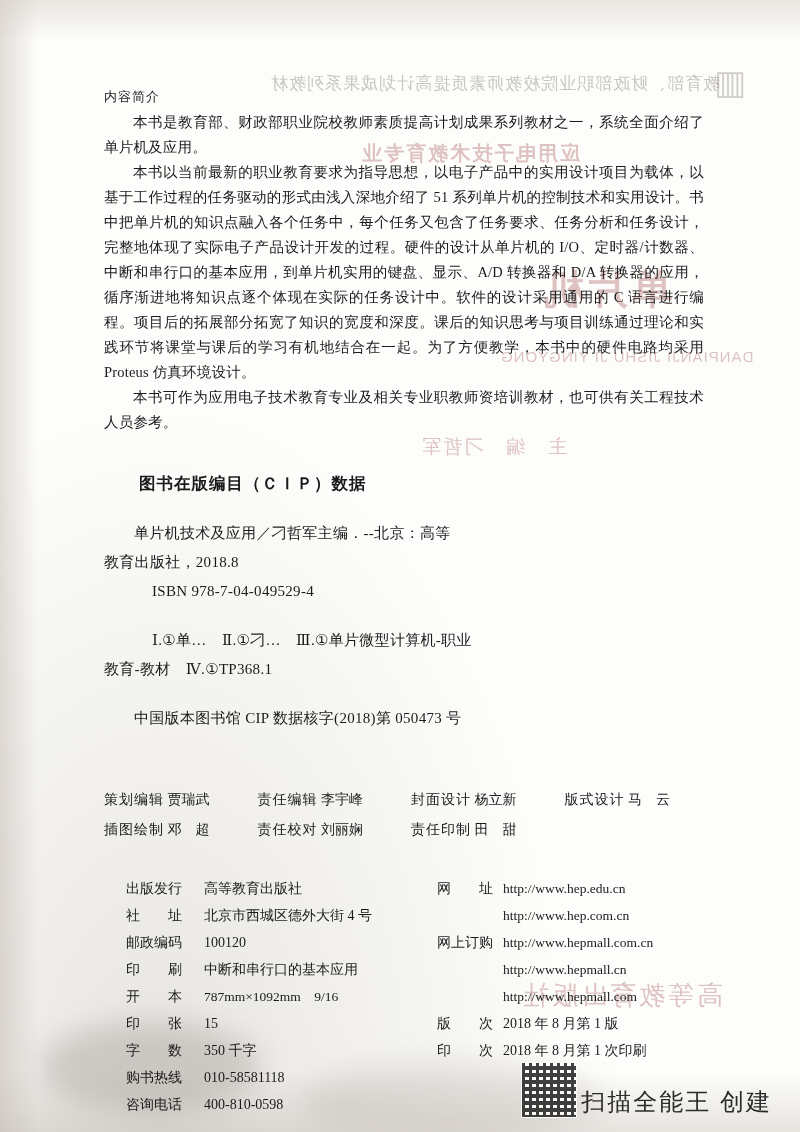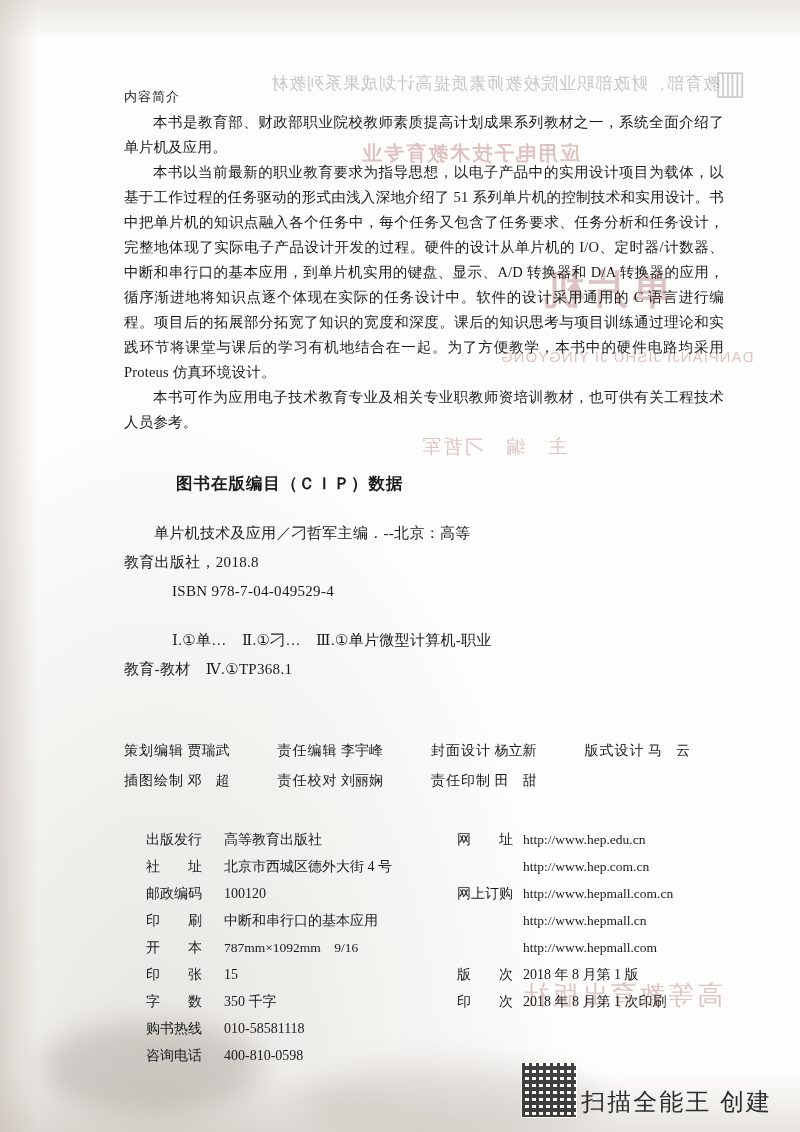--- a/index.html
+++ b/index.html
@@ -21,21 +21,21 @@
     inset: 0;
     background:
       radial-gradient(ellipse at 20% 98%, rgba(150,140,130,0.22) 0%, rgba(255,255,255,0) 45%),
       linear-gradient(90deg, rgba(205,195,188,0.55) 0px, rgba(255,255,255,0) 38px),
       linear-gradient(180deg, rgba(215,208,200,0.5) 0px, rgba(255,255,255,0) 42px),
       linear-gradient(0deg, rgba(205,198,190,0.45) 0px, rgba(255,255,255,0) 60px),
       #fdfdfb;
   }
   .content {
     position: absolute;
-    left: 124px;
+    left: 104px;
     top: 88px;
     width: 600px;
   }
   
   .bleed {
     position: absolute;
     color: rgba(150, 60, 60, 0.30);
     font-family: "Liberation Sans", "DejaVu Sans", sans-serif;
     transform: scaleX(-1);
     white-space: nowrap;
@@ -56,21 +56,21 @@
     text-align: justify;
     letter-spacing: 0.2px;
   }
   p.body.indent { text-indent: 2em; }
 
   .cip-title {
     font-size: 16.5px;
     font-weight: bold;
     letter-spacing: 1px;
     margin-top: 38px;
-    margin-left: 52px;
+    margin-left: 35px;
   }
   .cip-line {
     font-size: 15px;
     line-height: 29px;
     margin: 0;
     letter-spacing: 0.3px;
   }
   .cip-line.i1 { text-indent: 2em; }
   .cip-line.i2 { text-indent: 3.2em; }
   .cip-block { margin-top: 24px; }
@@ -169,20 +169,23 @@
       <p class="cip-line i1">单片机技术及应用／刁哲军主编．--北京：高等</p>
       <p class="cip-line">教育出版社，2018.8</p>
       <p class="cip-line i2">ISBN 978-7-04-049529-4</p>
     </div>
 
     <div class="cip-block" style="margin-top:20px;">
       <p class="cip-line i2">Ⅰ.①单…　Ⅱ.①刁…　Ⅲ.①单片微型计算机-职业</p>
       <p class="cip-line">教育-教材　Ⅳ.①TP368.1</p>
     </div>
 
+    <div class="cip-block" style="margin-top:20px;">
+      <p class="cip-line i1">中国版本图书馆 CIP 数据核字(2018)第 050473 号</p>
+    </div>
 
     <div class="credits">
       <table>
         <tbody>
             <tr>
           <td class="lbl">策划编辑</td>
           <td class="val wide">贾瑞武</td>
           <td class="lbl">责任编辑</td>
           <td class="val wide">李宇峰</td>
           <td class="lbl">封面设计</td>

